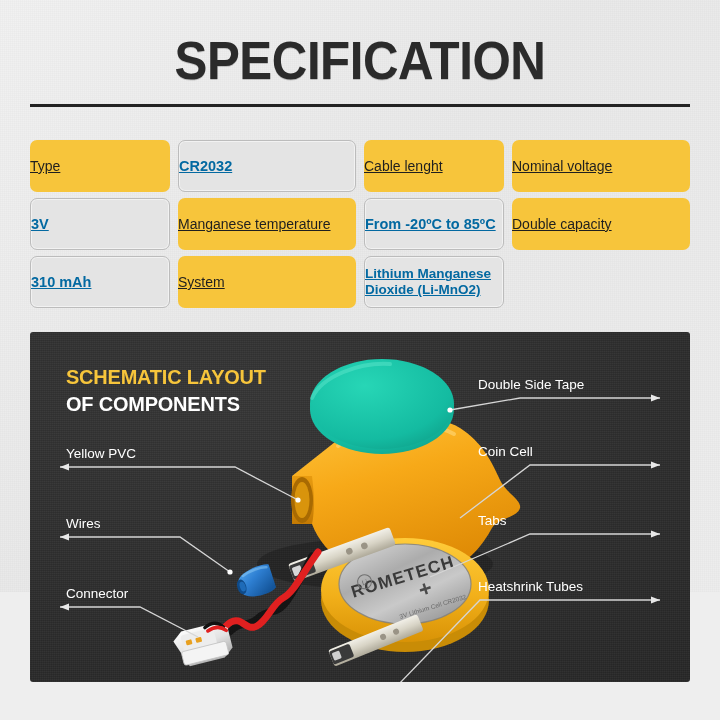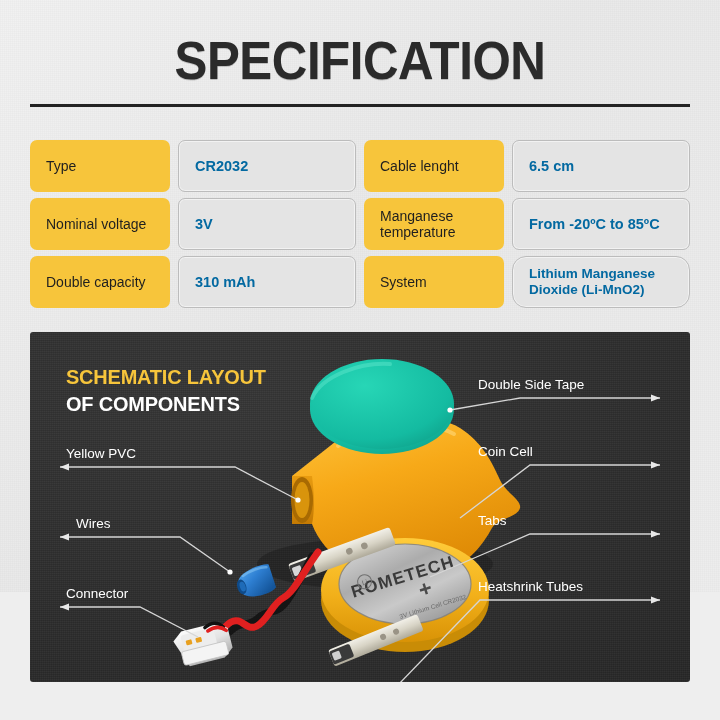--- a/index.html
+++ b/index.html
@@ -57,38 +57,39 @@
     grid-template-columns: 140px 1fr 140px 1fr;
     grid-auto-rows: 52px;
     column-gap: 8px;
     row-gap: 6px;
   }
   .cell {
     display: flex;
     align-items: center;
     box-sizing: border-box;
     border-radius: 7px;
-    padding: 0 16px;
+    padding: 0 0;
     line-height: 1.15;
+    text-decoration: underline;
   }
   .cell.key {
     background: #f7c53b;
     color: #1f1f1f;
     font-size: 14px;
     font-weight: normal;
   }
   .cell.val {
     background: #e4e4e4;
     border: 1px solid #bcbcbc;
     color: #0369a1;
     font-size: 14.5px;
     font-weight: bold;
     box-shadow: inset 0 0 0 1px rgba(255,255,255,0.5);
   }
-  .cell.val.small { font-size: 13.5px; border-radius: 14px; }
+  .cell.val.small { font-size: 13.5px; }
 
   
   .panel {
     position: absolute;
     left: 30px;
     top: 332px;
     width: 660px;
     height: 350px;
     border-radius: 3px;
     overflow: hidden;
@@ -138,21 +139,20 @@
 
 <div id="page">
 
   <div class="title">SPECIFICATION</div>
   <div class="title-rule"></div>
 
   <div class="spec-grid">
     <div class="cell key">Type</div>
     <div class="cell val">CR2032</div>
     <div class="cell key">Cable lenght</div>
-    <div class="cell val">6.5 cm</div>
 
     <div class="cell key">Nominal voltage</div>
     <div class="cell val">3V</div>
     <div class="cell key">Manganese temperature</div>
     <div class="cell val">From -20ºC to 85ºC</div>
 
     <div class="cell key">Double capacity</div>
     <div class="cell val">310 mAh</div>
     <div class="cell key">System</div>
     <div class="cell val small">Lithium Manganese Dioxide (Li-MnO2)</div>
@@ -319,21 +319,21 @@
       </g>
       <g fill="#FFFFFF">
         <circle cx="268" cy="168" r="2.6"></circle>
         <circle cx="200" cy="240" r="2.6"></circle>
         <circle cx="420" cy="78" r="2.6"></circle>
         <circle cx="340" cy="382" r="2.6"></circle>
       </g>
     </svg>
 
     <div class="callout left" style="left:36px;  top:114px;">Yellow PVC</div>
-    <div class="callout left" style="left:36px;  top:184px;margin-left:10px;">Wires</div>
+    <div class="callout left" style="left:36px;  top:184px;">Wires</div>
     <div class="callout left" style="left:36px;  top:254px;">Connector</div>
 
     <div class="callout right" style="left:448px; top:45px;">Double Side Tape</div>
     <div class="callout right" style="left:448px; top:112px;">Coin Cell</div>
     <div class="callout right" style="left:448px; top:181px;">Tabs</div>
     <div class="callout right" style="left:448px; top:247px;">Heatshrink Tubes</div>
 
   </div>
 </div>
 

